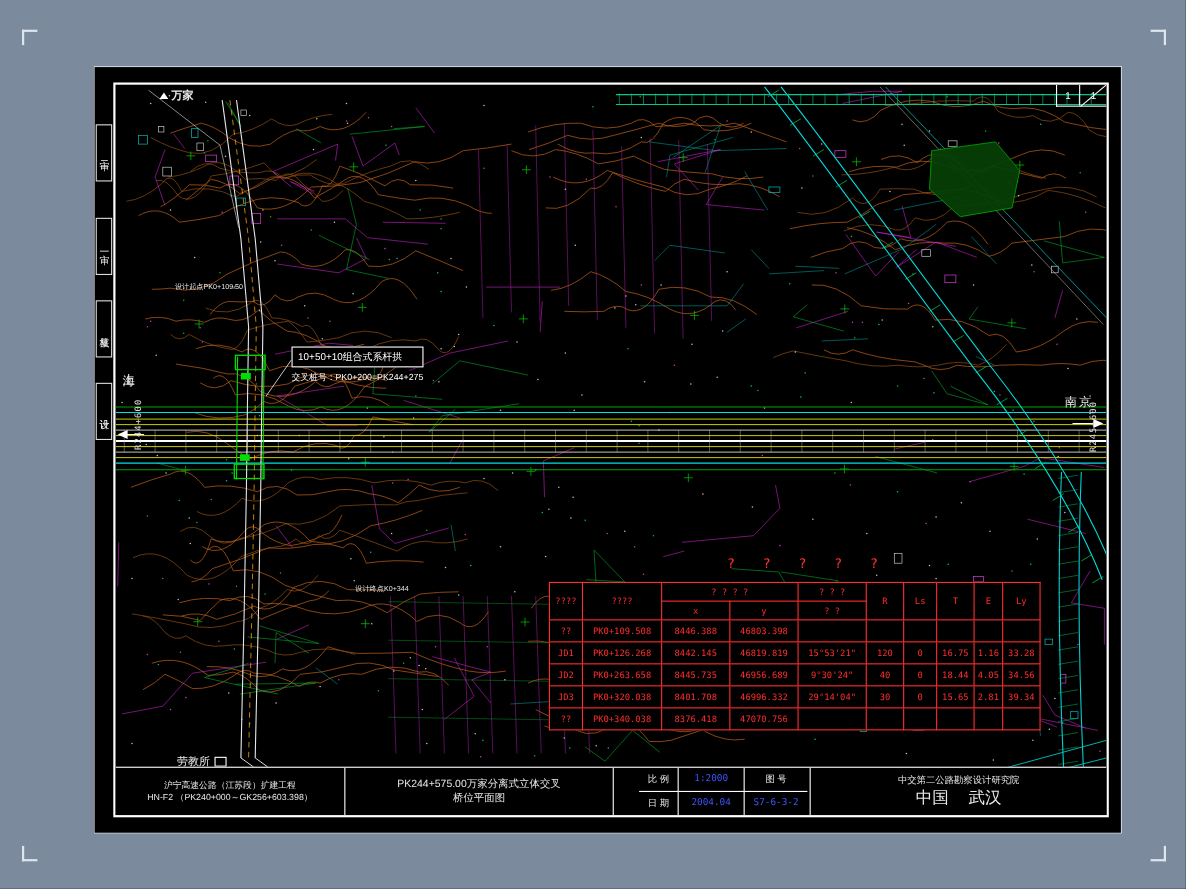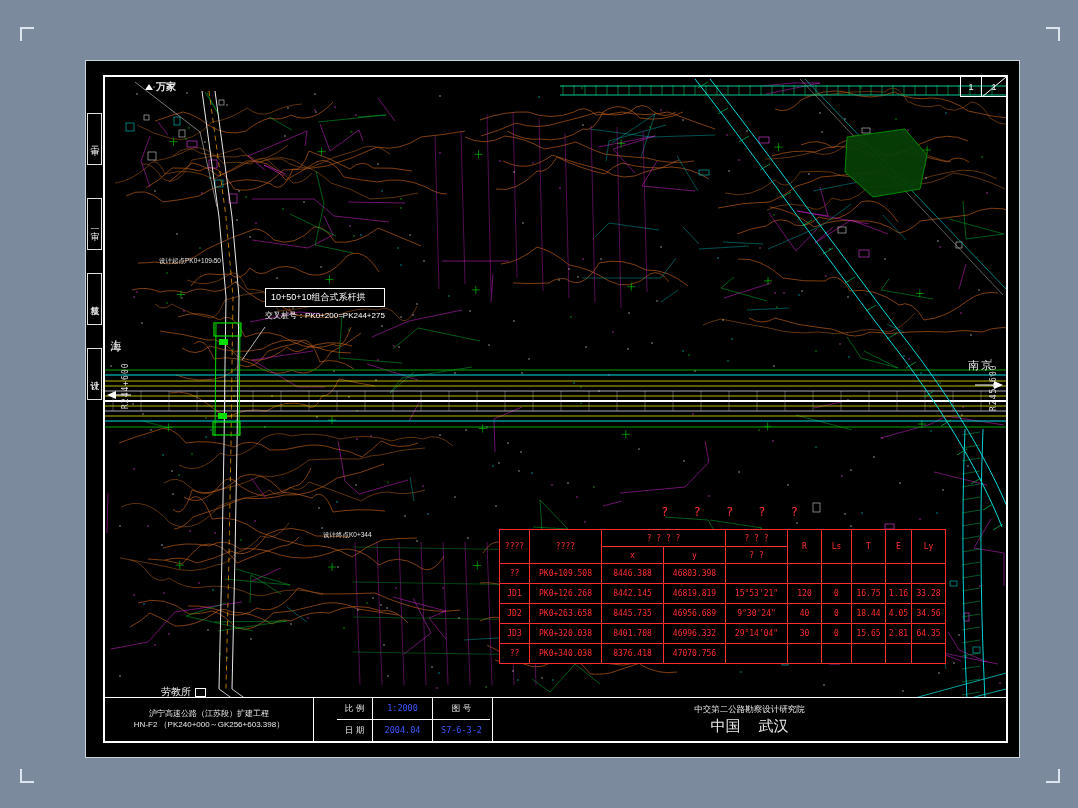--- a/index.html
+++ b/index.html
@@ -42,21 +42,21 @@
   .sq{display:inline-block;width:9px;height:7px;border:1px solid #fff;margin-left:4px;vertical-align:middle;}
   .lb-shanghai{left:3px;top:253px;font-size:11px;writing-mode:vertical-rl;text-orientation:upright;letter-spacing:2px;}
   .lb-nanjing{left:863px;top:281px;font-size:11px;letter-spacing:2px;}
   .rot{transform-origin:0 0;transform:rotate(-90deg);font-size:8px;color:#dddddd;letter-spacing:1px;
     font-family:"DejaVu Sans Mono",monospace;}
   .lb-rleft{left:16px;top:332px;}
   .lb-rright{left:884px;top:334px;}
   .lb-start{left:54px;top:180px;font-size:6.5px;color:#e6e6e6;}
   .lb-end{left:218px;top:454px;font-size:6.5px;color:#e6e6e6;}
 
-  .callout{position:absolute;left:160px;top:211px;}
+  .callout{position:absolute;left:160px;top:238px;}
   .callout .c1{border:1px solid #fff;background:#000;color:#fff;font-size:9px;padding:2px 5px;white-space:nowrap;}
   .callout .c2{color:#fff;font-size:8px;margin-top:3px;white-space:nowrap;}
 
   .tabletitle{position:absolute;left:556px;top:428px;color:#ff3232;font-size:12px;
     letter-spacing:9px;font-family:"DejaVu Sans Mono",monospace;}
   .curvetable{position:absolute;left:394px;top:452px;background:#000;}
   .curvetable table{border-collapse:collapse;table-layout:fixed;}
   .curvetable td{border:1px solid #ff2d2d;color:#ff2d2d;font-family:"DejaVu Sans Mono",monospace;
     font-size:8px;text-align:center;padding:0 1px;white-space:nowrap;height:16px;overflow:visible;}
   .curvetable tr.dr td{height:19px;}
@@ -936,21 +936,21 @@
         <tr class="dr">
           <td>JD3</td>
               <td>PK0+320.038</td>
           <td>8401.708</td>
               <td>46996.332</td>
           <td>29°14'04"</td>
               <td>30</td>
           <td>0</td>
               <td>15.65</td>
           <td>2.81</td>
-              <td>64.35</td>
+              <td>39.34</td>
         </tr>
         <tr class="dr">
           <td>??</td>
               <td>PK0+340.038</td>
           <td>8376.418</td>
               <td>47070.756</td>
           <td></td>
               <td></td>
           <td></td>
               <td></td>
@@ -958,20 +958,24 @@
               <td></td>
         </tr>
       </tbody>
         </table>
     </div>
 
     <div class="titleblock">
       <div class="tb-cell tb-project">
         <div>沪宁高速公路（江苏段）扩建工程</div>
         <div>HN-F2 （PK240+000～GK256+603.398）</div>
+      </div>
+      <div class="tb-cell tb-drawing">
+        <div>PK244+575.00万家分离式立体交叉</div>
+        <div>桥位平面图</div>
       </div>
       <div class="tb-cell tb-meta">
         <div class="meta-grid">
           <div class="mg bR bB">比 例</div>
           <div class="mg bR bB blue">1:2000</div>
           <div class="mg bB">图  号</div>
           <div class="mg bR">日 期</div>
           <div class="mg bR blue">2004.04</div>
           <div class="mg blue">S7-6-3-2</div>
         </div>

